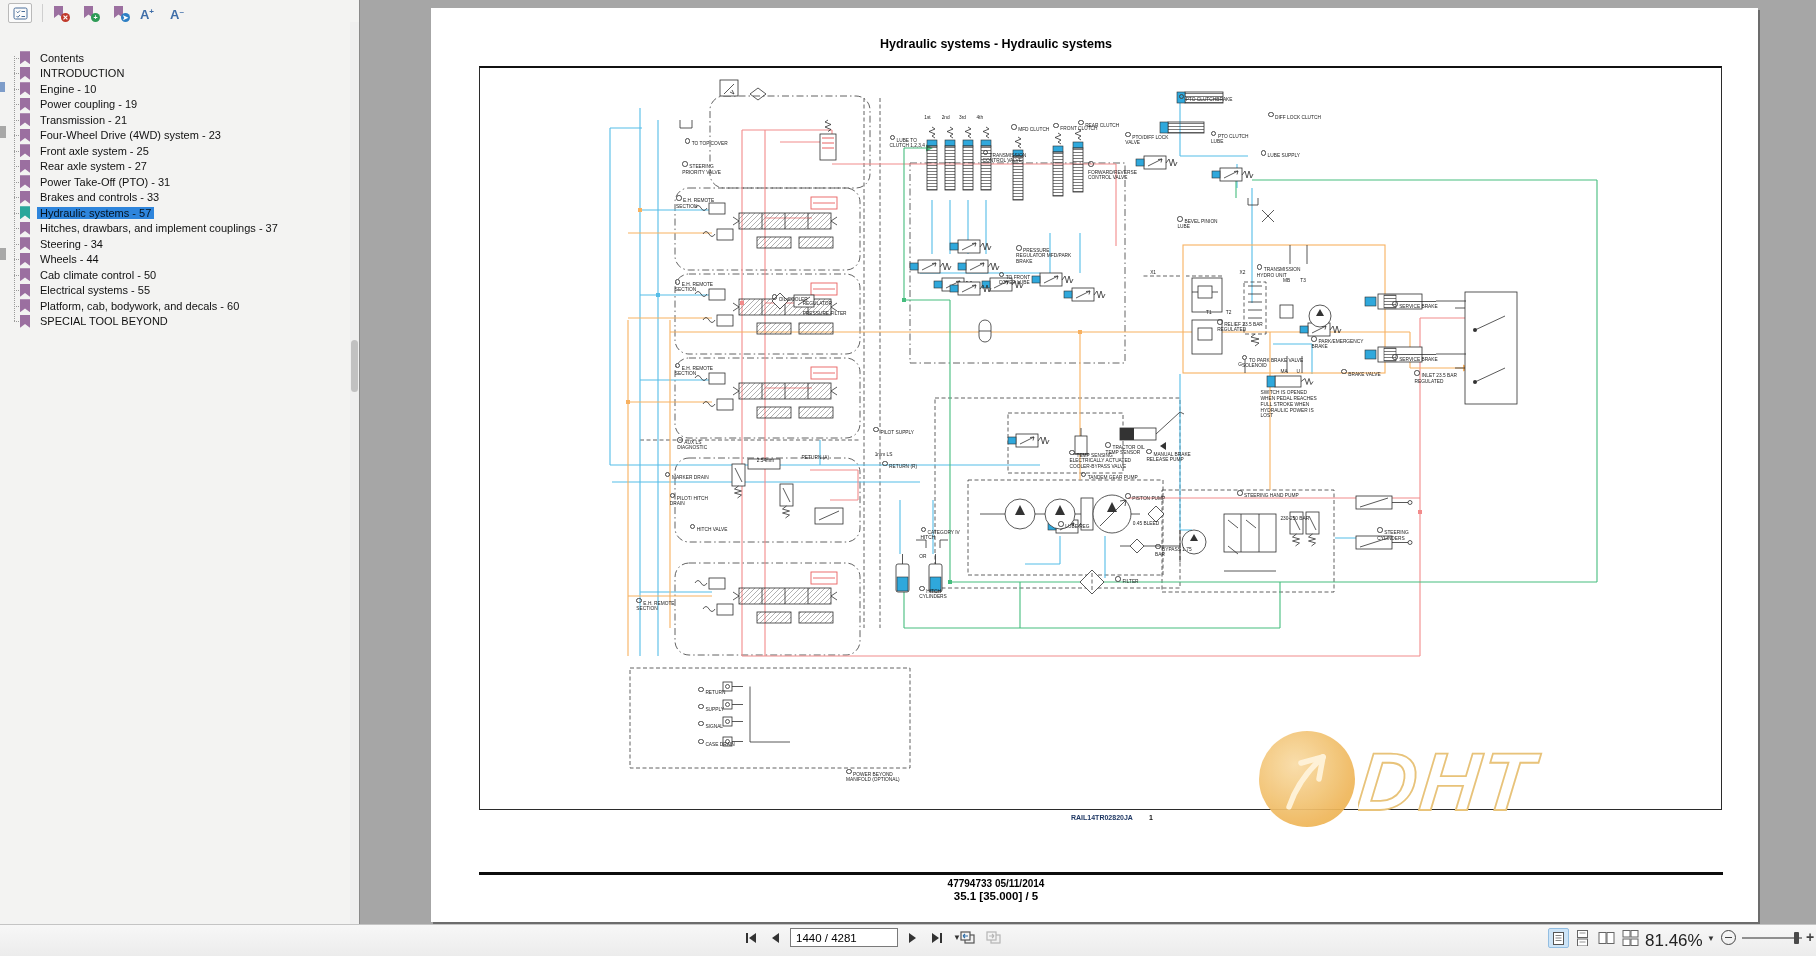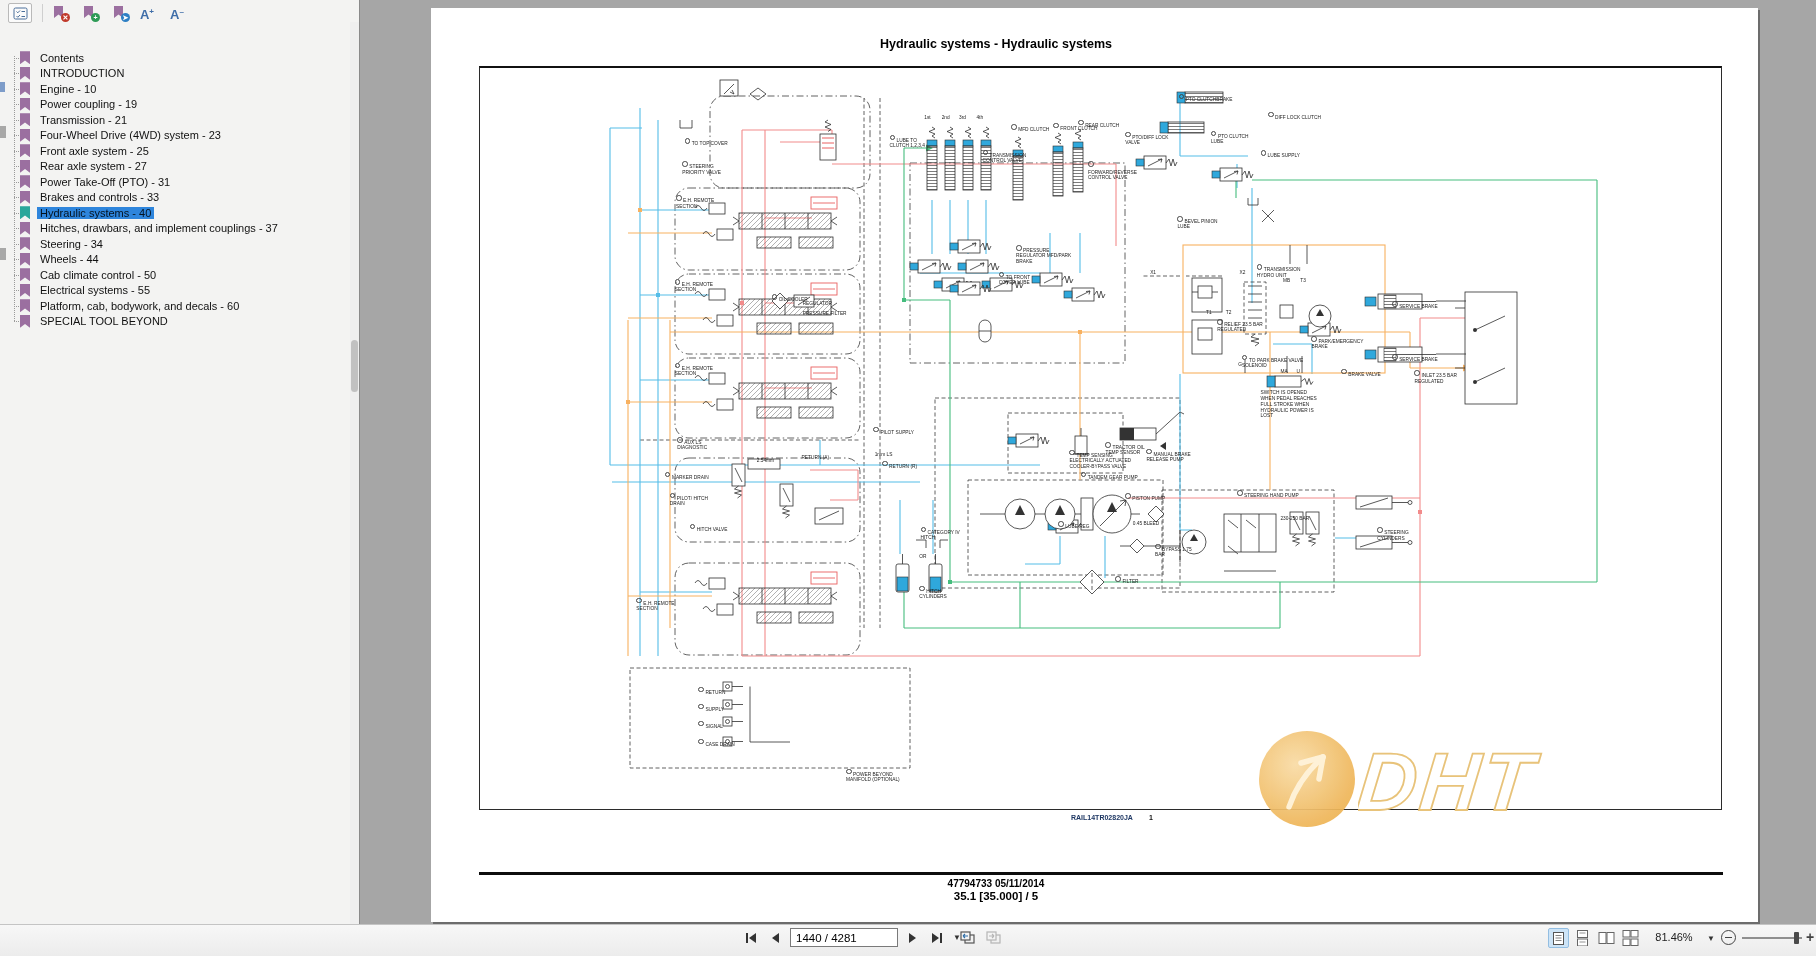--- a/index.html
+++ b/index.html
@@ -53,21 +53,21 @@
   .footer-line{position:absolute;left:48px;top:864px;width:1244px;height:3px;background:#0d0d0d;}
   .footer-doc{position:absolute;left:440px;top:870px;width:250px;text-align:center;font-size:10px;font-weight:bold;color:#000;}
   .footer-sec{position:absolute;left:440px;top:882px;width:250px;text-align:center;font-size:11.5px;font-weight:bold;color:#000;}
 
   
   .toolbar{position:absolute;left:0;bottom:0;width:100%;height:32px;background:linear-gradient(#F7F7F7,#ECECEC);border-top:1px solid #C4C4C4;z-index:30;}
   .tb-btn{position:absolute;top:3px;width:22px;height:20px;display:flex;align-items:center;justify-content:center;cursor:pointer;border-radius:2px;}
   .page-combo{position:absolute;left:790px;top:3px;width:108px;height:19px;background:#fff;border:1px solid #7a7a7a;display:flex;align-items:center;}
   .page-combo input{flex:1;border:none;outline:none;font-size:11.5px;padding-left:5px;font-family:"Liberation Sans",sans-serif;background:transparent;}
   .combo-caret{flex:0 0 14px;text-align:center;font-size:8px;color:#333;cursor:pointer;}
-  .zoom-text{position:absolute;left:1645px;top:6px;width:58px;text-align:center;font-size:11px;color:#222;cursor:pointer;}
+  .zoom-text{position:absolute;left:1645px;top:6px;width:58px;text-align:left;font-size:17px;color:#222;cursor:pointer;}
   .zoom-caret{position:absolute;left:1707px;top:9px;font-size:8px;color:#333;cursor:pointer;}
   .zoom-minus{position:absolute;left:1721px;top:5px;width:15px;height:15px;border:1.4px solid #444;border-radius:50%;cursor:pointer;}
   .zoom-minus::after{content:"";position:absolute;left:3px;top:5.5px;width:6.5px;height:1.6px;background:#444;}
   .zoom-track{position:absolute;left:1742px;top:12px;width:60px;height:2px;background:#8f8f8f;cursor:pointer;}
   .zoom-handle{position:absolute;left:52px;top:-5px;width:5px;height:12px;background:#4a4a4a;border-radius:1px;cursor:pointer;}
   .zoom-plus{position:absolute;left:1806px;top:4px;font-size:14px;font-weight:bold;color:#444;cursor:pointer;}
   .layout-btn{position:absolute;top:3px;width:21px;height:20px;display:flex;align-items:center;justify-content:center;border-radius:2px;cursor:pointer;}
   .layout-btn.sel{background:#CDE4F7;border:1px solid #93BEE2;}
 
   
@@ -178,21 +178,21 @@
     <span class="bm-label">Power Take-Off (PTO) - 31</span>
   </div>
 
   <div class="bm-row">
     <span class="bm-flag"></span>
     <span class="bm-label">Brakes and controls - 33</span>
   </div>
 
   <div class="bm-row sel">
     <span class="bm-flag"></span>
-    <span class="bm-label">Hydraulic systems - 40</span>
+    <span class="bm-label">Hydraulic systems - 57</span>
   </div>
 
   <div class="bm-row">
     <span class="bm-flag"></span>
     <span class="bm-label">Hitches, drawbars, and implement couplings - 37</span>
   </div>
 
   <div class="bm-row">
     <span class="bm-flag"></span>
     <span class="bm-label">Steering - 34</span>

